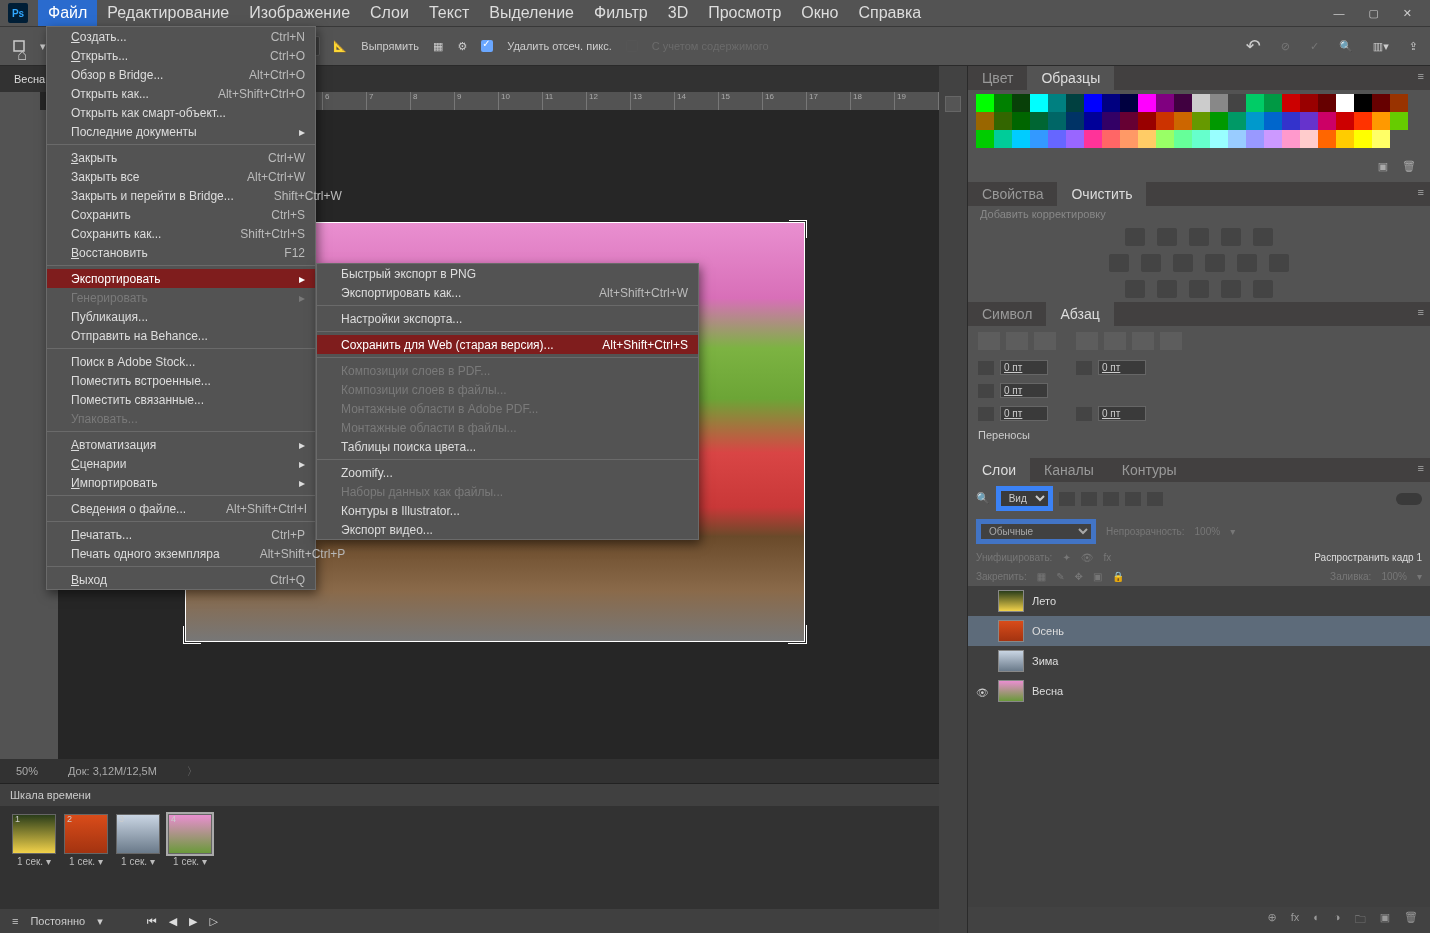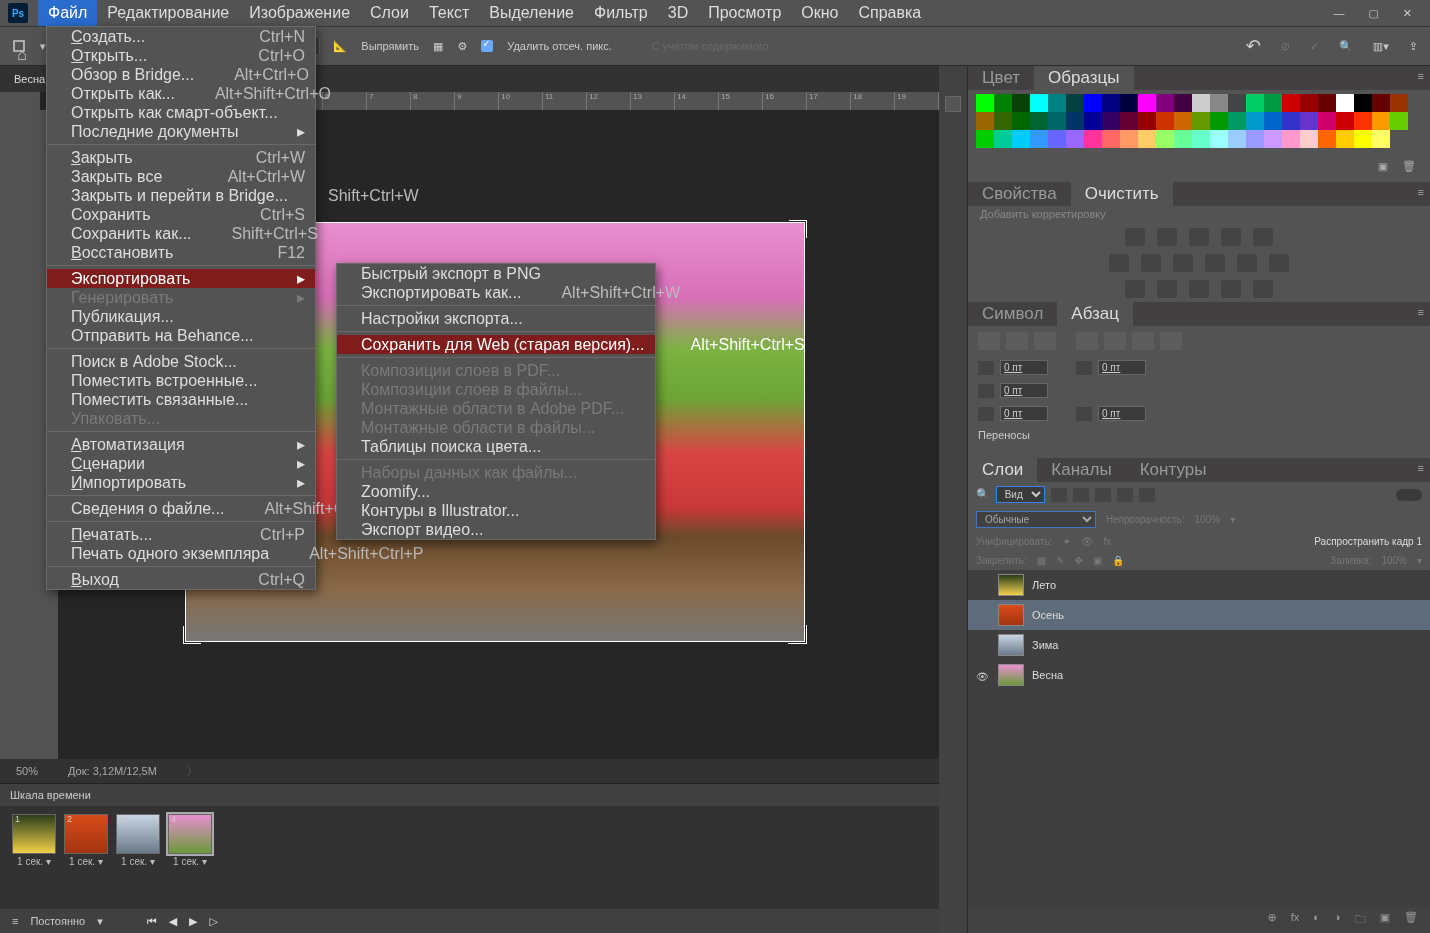--- a/index.html
+++ b/index.html
@@ -58,21 +58,21 @@
 #timeline .footer{position:absolute;bottom:0;left:0;right:0;height:24px;display:flex;align-items:center;gap:12px;padding:0 12px;background:#404040;}
 #timeline .footer .playico{color:#ddd;}
 
 
 #rightcol{ position:absolute; right:0; top:66px; width:491px; bottom:0; display:flex;}
 #dockstrip{ width:28px; background:#424242; display:flex; flex-direction:column; align-items:center; padding-top:30px; gap:20px;}
 #dockstrip div{ width:16px; height:16px; background:#555; border:1px solid #666;}
 #panels{ flex:1; background:#535353; display:flex; flex-direction:column; border-left:1px solid #2a2a2a;}
 
 .ptabs{ height:24px; background:#424040; display:flex; position:relative;}
-.ptabs .ptab{ padding:0 14px; line-height:24px; color:#999; font-size:17px;}
+.ptabs .ptab{ padding:0 14px; line-height:24px; color:#999; font-size:14px;}
 .ptabs .ptab.act{ background:#535353; color:#ddd;}
 .ptabs .menu{position:absolute;right:6px;top:4px;color:#aaa;}
 
 
 #swatches{ display:flex; flex-wrap:wrap; gap:0; padding:4px 8px 8px;}
 #swatches div{ width:18px; height:18px;}
 #sw-foot{height:26px;background:#535353;display:flex;justify-content:flex-end;gap:14px;padding:4px 14px;color:#aaa;}
 
 
 .corr-label{ color:#888; padding:2px 12px 4px;}
@@ -82,45 +82,45 @@
 
 .para-icons{ display:flex; gap:6px; padding:6px 10px;}
 .para-icons span{ width:22px; height:18px; background:#5d5d5d; display:inline-block;}
 .para-row{display:flex;gap:28px;padding:4px 10px;text-decoration:underline;}
 .para-field{display:flex;align-items:center;gap:6px;}
 .para-field .ic{width:16px;height:14px;background:#444;}
 .para-field input{width:48px;background:#3a3a3a;border:1px solid #666;color:#ccc;font-size:10px;padding:1px 3px;}
 
 
 #layers .filterrow{display:flex;align-items:center;gap:6px;padding:4px 8px;}
-#layers select{background:#3a3a3a;border:1px solid #3b82f6;color:#ccc;font-size:10px;padding:1px 4px;}
+#layers select{background:#3a3a3a;border:5px solid #3b82f6;color:#ccc;font-size:10px;padding:1px 4px;}
 #layers .lico{width:16px;height:14px;background:#444;}
 #layers .switch{width:26px;height:12px;background:#3a3a3a;border-radius:6px;margin-left:auto;}
 #layers .blendrow{display:flex;align-items:center;gap:10px;padding:4px 8px;color:#777;font-size:10px;}
 #layers .layerlist{background:#3f3f3f;}
 #layers .layer{display:flex;align-items:center;height:30px;padding:0 8px;gap:8px;}
 #layers .layer.sel{background:#5d6b7a;}
 #layers .eye{width:14px;height:10px;}
 #layers .eye.on::before{content:'👁';font-size:10px;color:#ccc;}
 #layers .lthumb{width:26px;height:22px;border:1px solid #888;background:#777;}
 #layers .lname{color:#ddd;font-size:11px;}
 #layersfoot{height:26px;background:#424242;display:flex;justify-content:flex-end;gap:14px;padding:4px 12px;color:#999;}
 
 
 .menu-drop{position:absolute;background:#535353;border:1px solid #6a6a6a;box-shadow:2px 4px 10px rgba(0,0,0,.5);z-index:100;}
-.menu-drop .mrow{display:flex;align-items:center;height:19px;padding:0 10px 0 24px;font-size:16px;color:#ddd;white-space:nowrap;}
+.menu-drop .mrow{display:flex;align-items:center;height:19px;padding:0 10px 0 24px;font-size:12px;color:#ddd;white-space:nowrap;}
 .menu-drop .mrow .lbl{flex:1;}
 .menu-drop .mrow .sc{color:#bbb;padding-left:40px;}
 .menu-drop .mrow .arr{padding-left:20px;}
 .menu-drop .mrow.hl{background:#7f1d1d;color:#fff;gap:6px;}
 .menu-drop .mrow.hl .sc{color:#fff;}
 .menu-drop .mrow.dis{color:#7a7a7a;}
 .menu-drop hr{border:none;border-top:1px solid #6a6a6a;margin:3px 0;}
 #file-menu{left:46px;top:26px;width:270px;}
-#export-menu{left:336px;top:263px;width:320px;}
+#export-menu{left:316px;top:263px;width:383px;}
 
 .svg-ico{width:14px;height:14px;fill:#ccc;}
 </style>
 </head>
 <body>
 
 <div id="menubar">
   <div class="ps">Ps</div>
   <div id="menubar-items" style="display: flex;">
       <div class="mi open">Файл</div>
@@ -631,25 +631,25 @@
     <div class="mrow dis">
       <span class="lbl">Монтажные области в Adobe PDF...</span>
     </div>
     <div class="mrow dis">
       <span class="lbl">Монтажные области в файлы...</span>
     </div>
     <div class="mrow">
       <span class="lbl">Таблицы поиска цвета...</span>
     </div>
     <hr>
+    <div class="mrow">
+      <span class="lbl">Zoomify...</span>
+    </div>
     <div class="mrow dis">
       <span class="lbl">Наборы данных как файлы...</span>
     </div>
     <div class="mrow">
-      <span class="lbl">Zoomify...</span>
-    </div>
-    <div class="mrow">
       <span class="lbl">Контуры в Illustrator...</span>
     </div>
     <div class="mrow">
       <span class="lbl">Экспорт видео...</span>
     </div>
   </div>
 
 </body></html>

